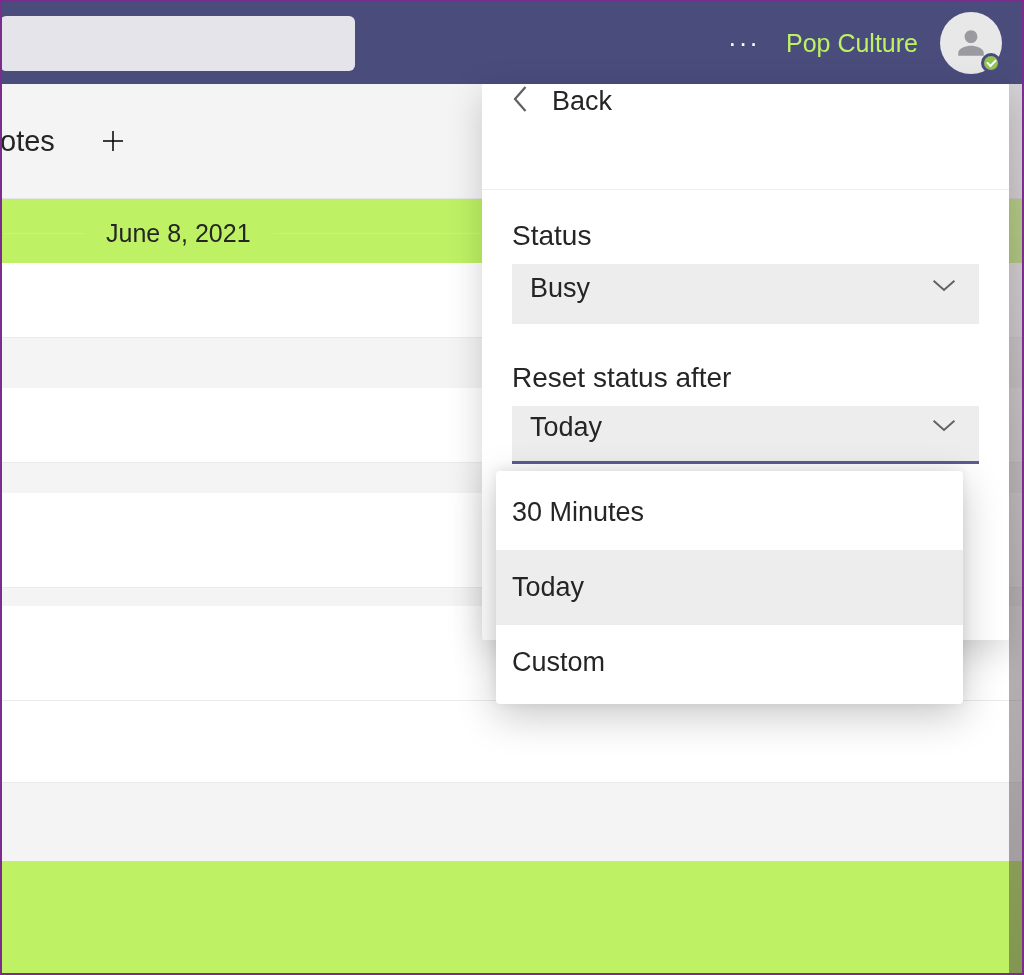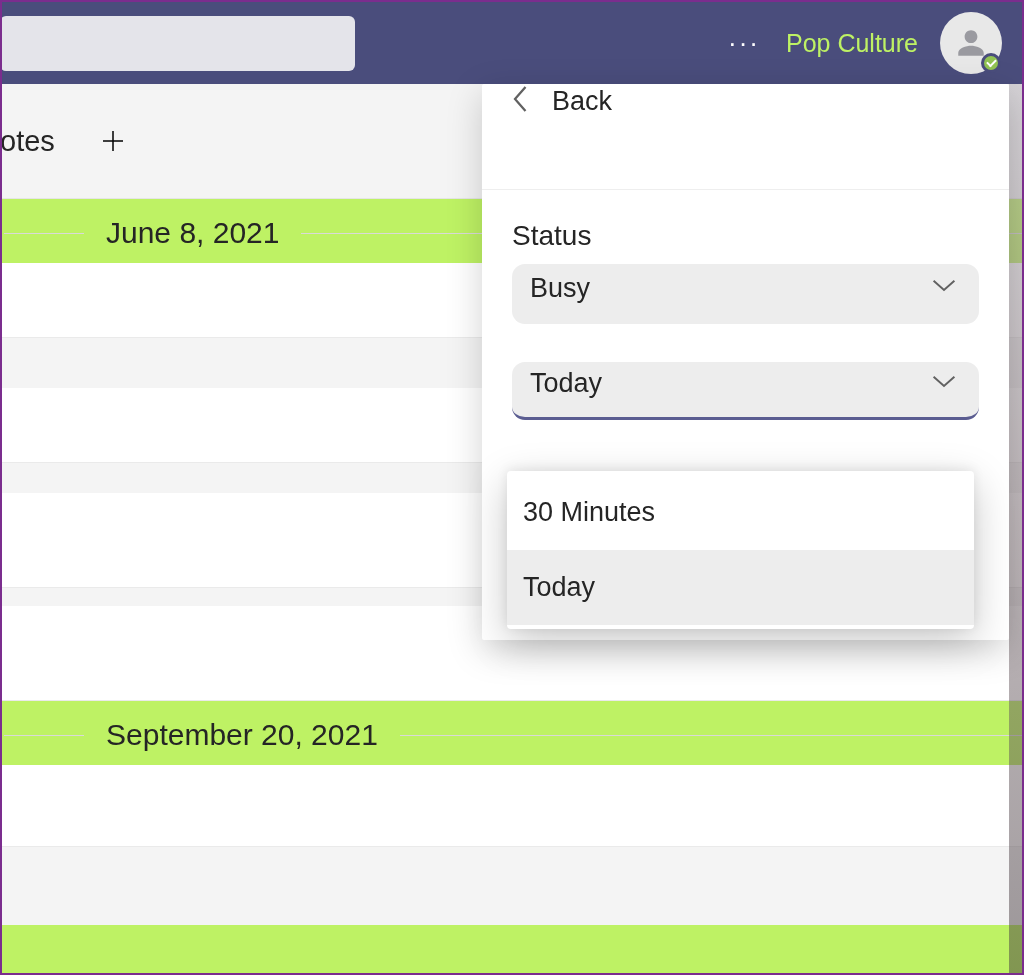--- a/index.html
+++ b/index.html
@@ -96,21 +96,21 @@
   }
   .date-divider::before,
   .date-divider::after {
     content:"";
     flex:1;
     height:1px;
     background:#d9d9d9;
   }
   .date-divider::before { max-width: 80px; margin-left:2px;}
   .date-text {
-    font-size: 30px;
+    font-size: 25px;
     color:#252525;
     padding: 0 22px 0 22px;
   }
 
   .row-blank {
     height: 75px;
     background:#fff;
     border-bottom:1px solid #eaeaea;
   }
 
@@ -135,37 +135,37 @@
   .back-btn { display:flex; align-items:center; gap:22px; cursor:pointer;}
   .back-chevron { color:#616161; }
   .back-label { font-size:27px; color:#252525; }
 
   .panel-body { padding: 30px 30px 0 30px; }
   .field-label { font-size:28px; color:#252525; margin-bottom:12px; }
   .select {
     width:100%;
     height:60px;
     background:#ededed;
-    border-radius:13px;
+    border-radius:0;
     display:flex; align-items:center; justify-content:space-between;
     padding: 0 22px 12px 18px;
     cursor:pointer;
     gap:12px;
   }
   .select.open { outline:none; border-bottom: 3px solid #5b5d91; height:58px;}
   .select-text { font-size:27px; color:#252525;}
   .chevron { color:#616161; }
 
   .field-block { margin-bottom: 38px; }
 
   
   .dropdown-list {
     position:absolute;
     top: 387px;
-    left: 25px;
+    left: 14px;
     width: 467px;
     background:#fff;
     border-radius:4px;
     box-shadow: 0 12px 40px rgba(0,0,0,0.22), 0 -2px 12px rgba(0,0,0,0.08);
     z-index: 20;
     padding: 4px 0;
   }
   .dd-item {
     height: 75px;
     display:flex; align-items:center;
@@ -222,23 +222,20 @@
   </div>
 
   <div class="row-blank"></div>
   <div style="height:50px;background:#f4f4f4"></div>
   <div class="row-blank"></div>
   <div style="height:30px;background:#f4f4f4"></div>
   <div class="row-blank" style="height:95px"></div>
   <div style="height:18px;background:#f4f4f4"></div>
   <div class="row-blank" style="height:95px"></div>
 
-  <div class="date-divider">
-    <span class="date-text">September 20, 2021</span>
-  </div>
 
   <div class="row-blank" style="height:82px"></div>
   <div style="height:78px;background:#f4f4f4"></div>
 
   <div class="right-edge"></div>
 
   <div class="panel">
     <div class="panel-header">
       <div class="back-btn">
         <span class="back-chevron">
@@ -255,30 +252,32 @@
         <div class="select">
           <span class="select-text">Busy</span>
           <span class="chevron">
             <svg width="26" height="16" viewBox="0 0 20 12" fill="none" stroke="#616161" stroke-width="1.5">
                 <path d="M2 2 L10 9 L18 2"></path>
               </svg>
           </span>
         </div>
       </div>
       <div class="field-block">
+        <div class="field-label">Reset status after</div>
         <div class="select open">
           <span class="select-text">Today</span>
           <span class="chevron">
             <svg width="26" height="16" viewBox="0 0 20 12" fill="none" stroke="#616161" stroke-width="1.5">
                 <path d="M2 2 L10 9 L18 2"></path>
               </svg>
           </span>
         </div>
       </div>
     </div>
 
     <div class="dropdown-list">
       <div class="dd-item">30 Minutes</div>
       <div class="dd-item selected">Today</div>
+      <div class="dd-item">Custom</div>
     </div>
   </div>
 
 </div>
 
 </body></html>

